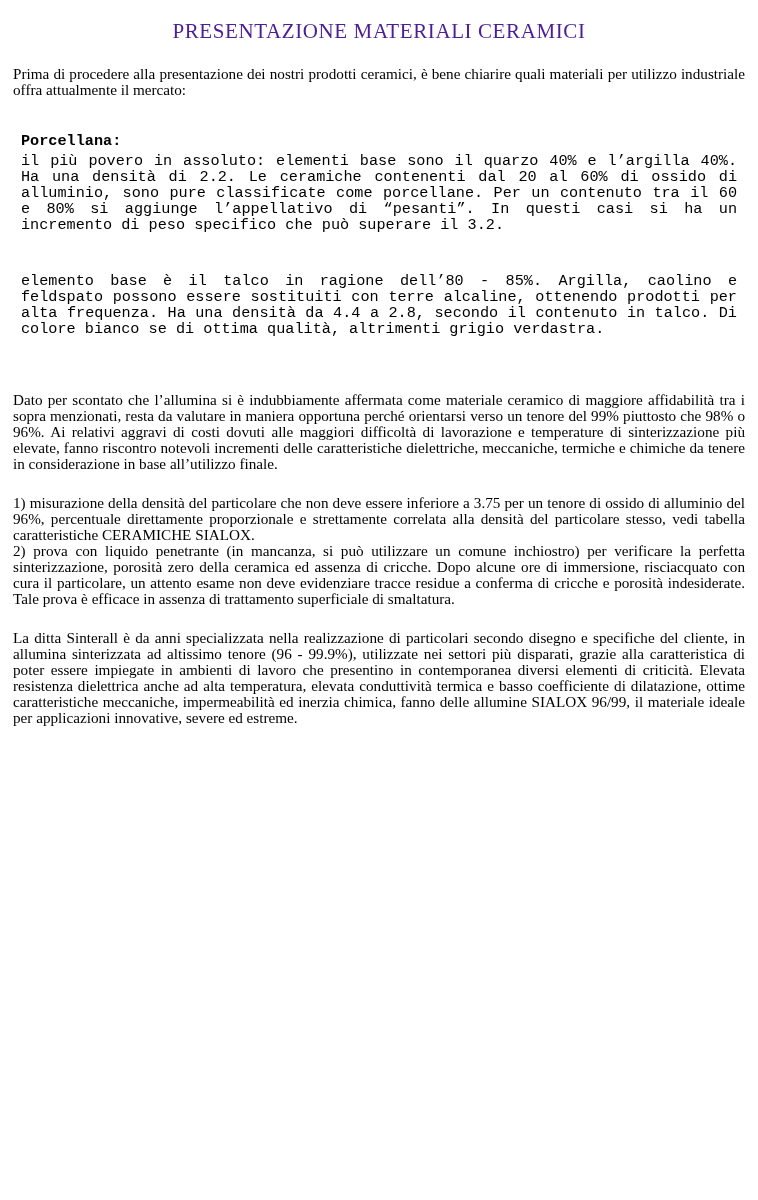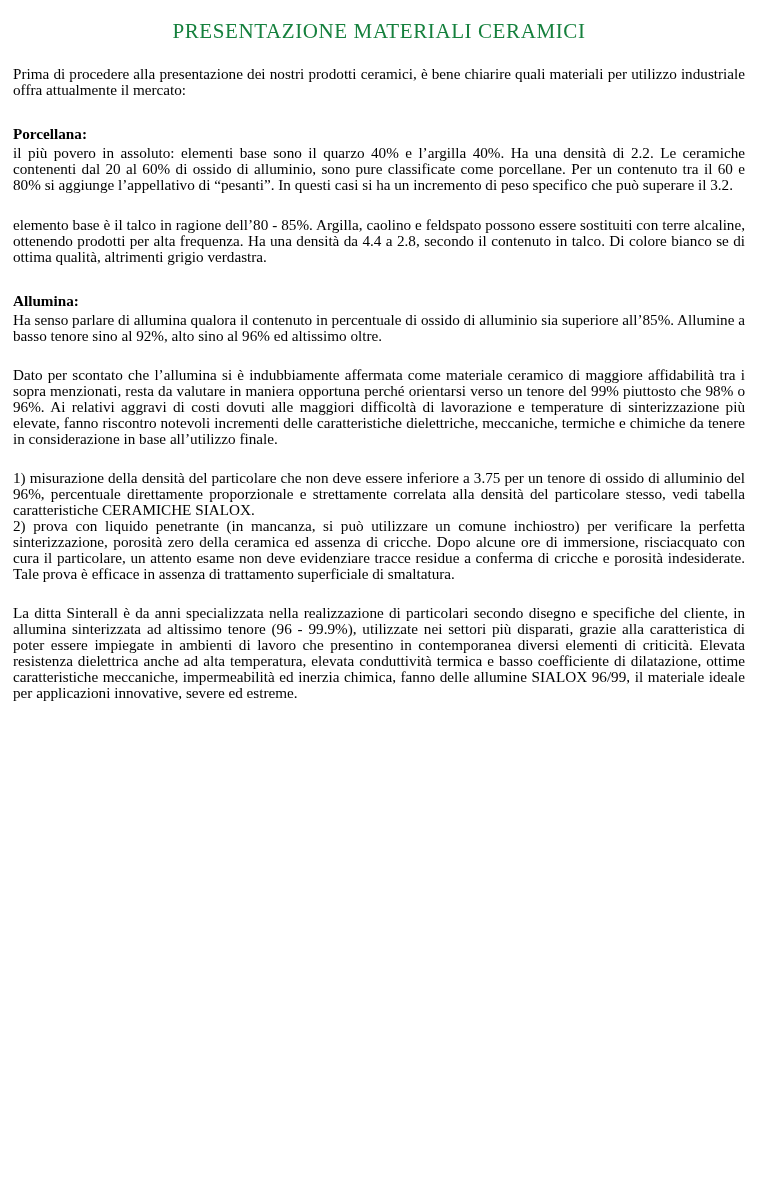--- a/index.html
+++ b/index.html
@@ -16,32 +16,33 @@
   }
   #doc {
     width: 758px;
     height: 1200px;
     box-sizing: border-box;
     padding: 0 13px 0 13px;
     position: relative;
   }
   .doc-title {
     text-align: center;
-    color: #15803d;
+    color: #4c1d95;
     font-size: 21px;
     line-height: 26px;
     letter-spacing: 0.6px;
     font-weight: 400;
     margin: 18px 0 0 0;
     padding: 0;
     white-space: nowrap;
   }
   .block {
-    margin: 0;
+    margin: 8px;
     padding: 0;
+    font-family: Liberation Mono, monospace;
   }
   .para {
     text-align: justify;
     text-justify: inter-word;
     font-size: 15.2px;
     line-height: 16px;
     margin: 0;
     padding: 0;
     hyphens: none;
   }
@@ -79,24 +80,20 @@
   </div>
 
   <div class="gap-lg"></div>
 
   <div class="block">
     <p class="para last-line-natural">elemento base è il talco in ragione dell’80 - 85%. Argilla, caolino e feldspato possono essere sostituiti con terre alcaline, ottenendo prodotti per alta frequenza. Ha una densità da 4.4 a 2.8, secondo il contenuto in talco. Di colore bianco se di ottima qualità, altrimenti grigio verdastra.</p>
   </div>
 
   <div class="gap-lg"></div>
 
-  <div class="block">
-    <div class="heading">Allumina:</div>
-    <p class="para last-line-natural">Ha senso parlare di allumina qualora il contenuto in percentuale di ossido di alluminio sia superiore all’85%. Allumine a basso tenore sino al 92%, alto sino al 96% ed altissimo oltre.</p>
-  </div>
 
   <div class="gap-md"></div>
 
   <p class="para last-line-natural">Dato per scontato che l’allumina si è indubbiamente affermata come materiale ceramico di maggiore affidabilità tra i sopra menzionati, resta da valutare in maniera opportuna perché orientarsi verso un tenore del 99% piuttosto che 98% o 96%. Ai relativi aggravi di costi dovuti alle maggiori difficoltà di lavorazione e temperature  di sinterizzazione più elevate, fanno riscontro notevoli incrementi delle caratteristiche  dielettriche, meccaniche, termiche e chimiche da tenere in considerazione in base all’utilizzo finale.</p>
 
   <div class="gap-md"></div>
 
 
   <p class="para last-line-natural">1) misurazione della densità del particolare che non deve essere inferiore a 3.75 per un tenore di ossido di alluminio del 96%, percentuale direttamente proporzionale e strettamente correlata alla densità del particolare stesso, vedi tabella caratteristiche CERAMICHE SIALOX.</p>
 

